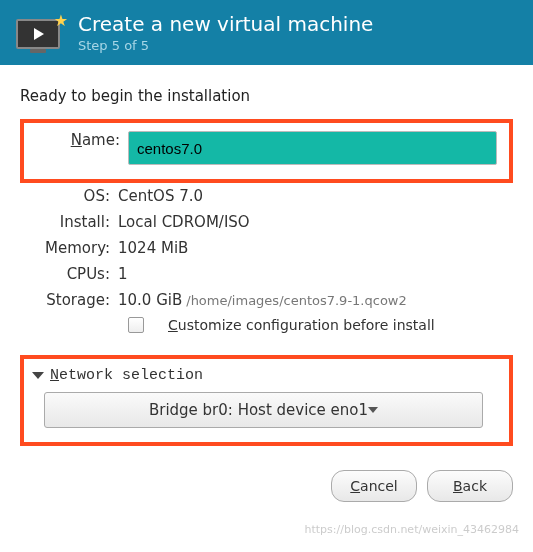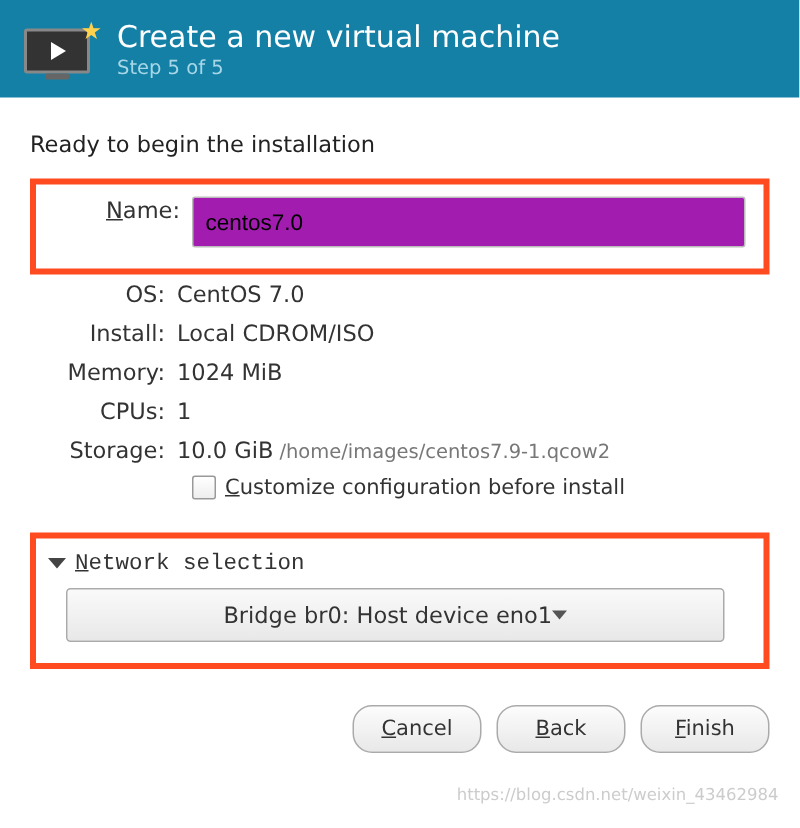--- a/index.html
+++ b/index.html
@@ -104,30 +104,30 @@
     font-size: 13px;
     margin-left: 4px;
   }
   input[type="text"] {
     flex: 1;
     height: 34px;
     border: 1px solid #bbb;
     border-radius: 2px;
     padding: 0 8px;
     font-size: 15px;
-    background: #a21caf;
+    background: #14b8a6;
     margin-right: 6px;
   }
   .underline-n { text-decoration: underline; }
   .checkbox-row {
     display: flex;
     align-items: center;
     margin-left: 108px;
     margin-top: 4px;
-    gap: 6px;
+    gap: 24px;
   }
   .checkbox {
     width: 16px; height: 16px;
     border: 1px solid #999;
     border-radius: 2px;
     background: linear-gradient(#fff,#eee);
   }
   .network-section {
     margin-top: 22px;
     border: 4px solid #ff4b1f;
@@ -252,16 +252,15 @@
     <div class="dropdown">
       <span>Bridge br0: Host device eno1</span>
       <div class="chev"></div>
     </div>
   </div>
 </div>
 
 <div class="footer">
   <div class="btn"><span class="underline-n">C</span><span>ancel</span></div>
   <div class="btn"><span class="underline-n">B</span><span>ack</span></div>
-  <div class="btn"><span class="underline-n">F</span><span>inish</span></div>
 </div>
 
 <div class="watermark">https://blog.csdn.net/weixin_43462984</div>
 
 </body></html>

